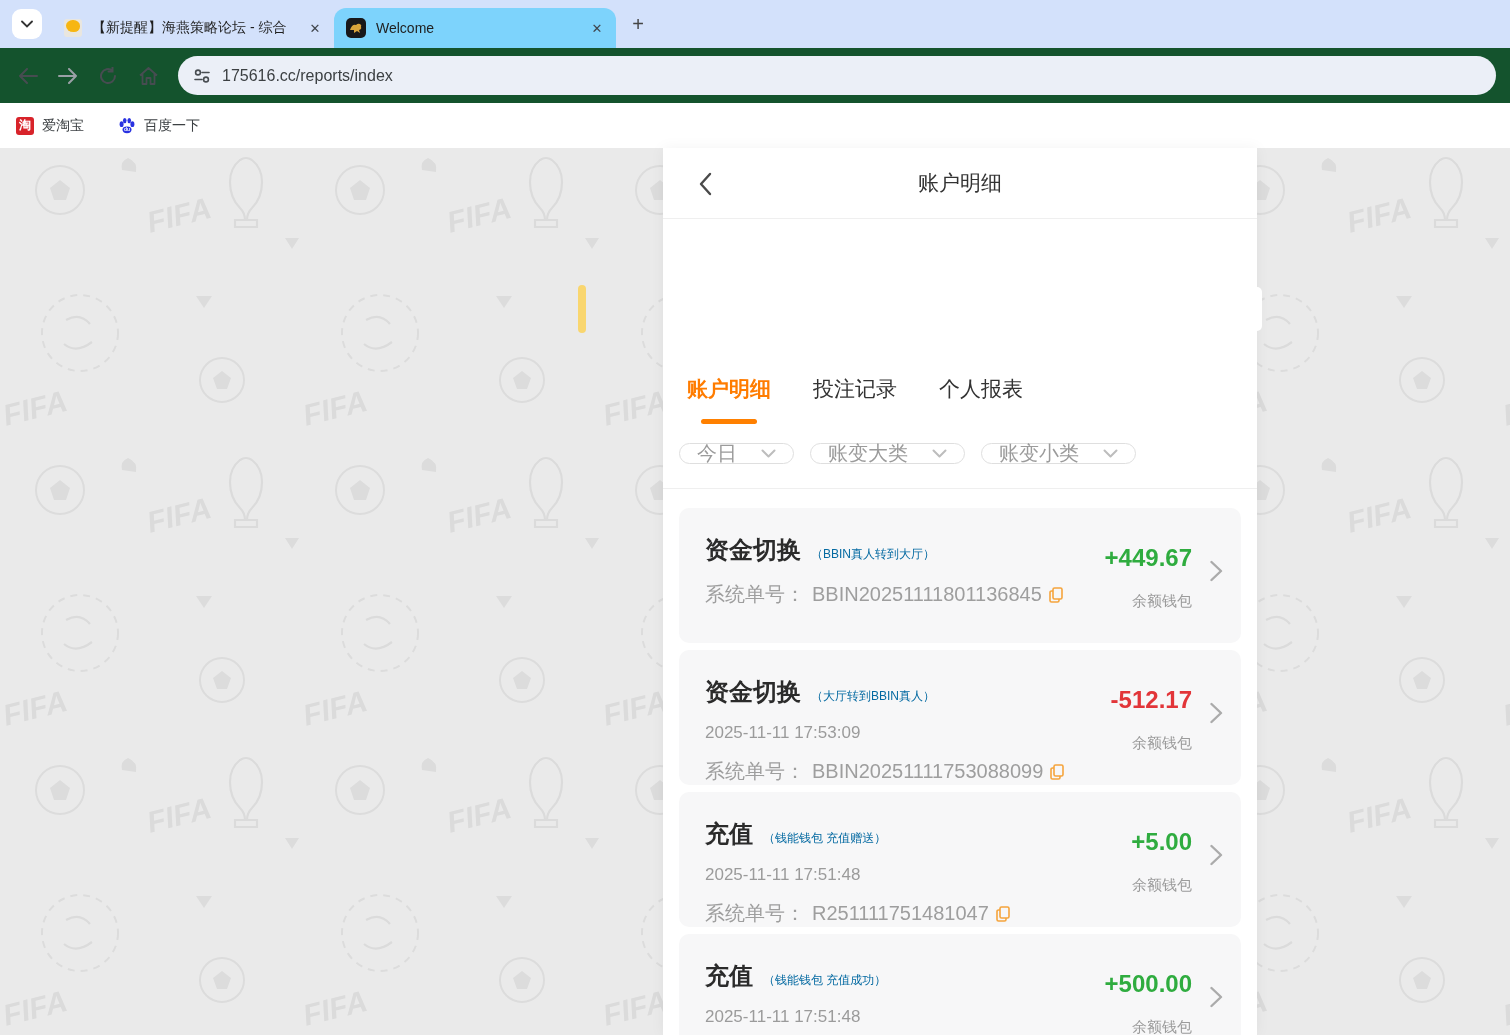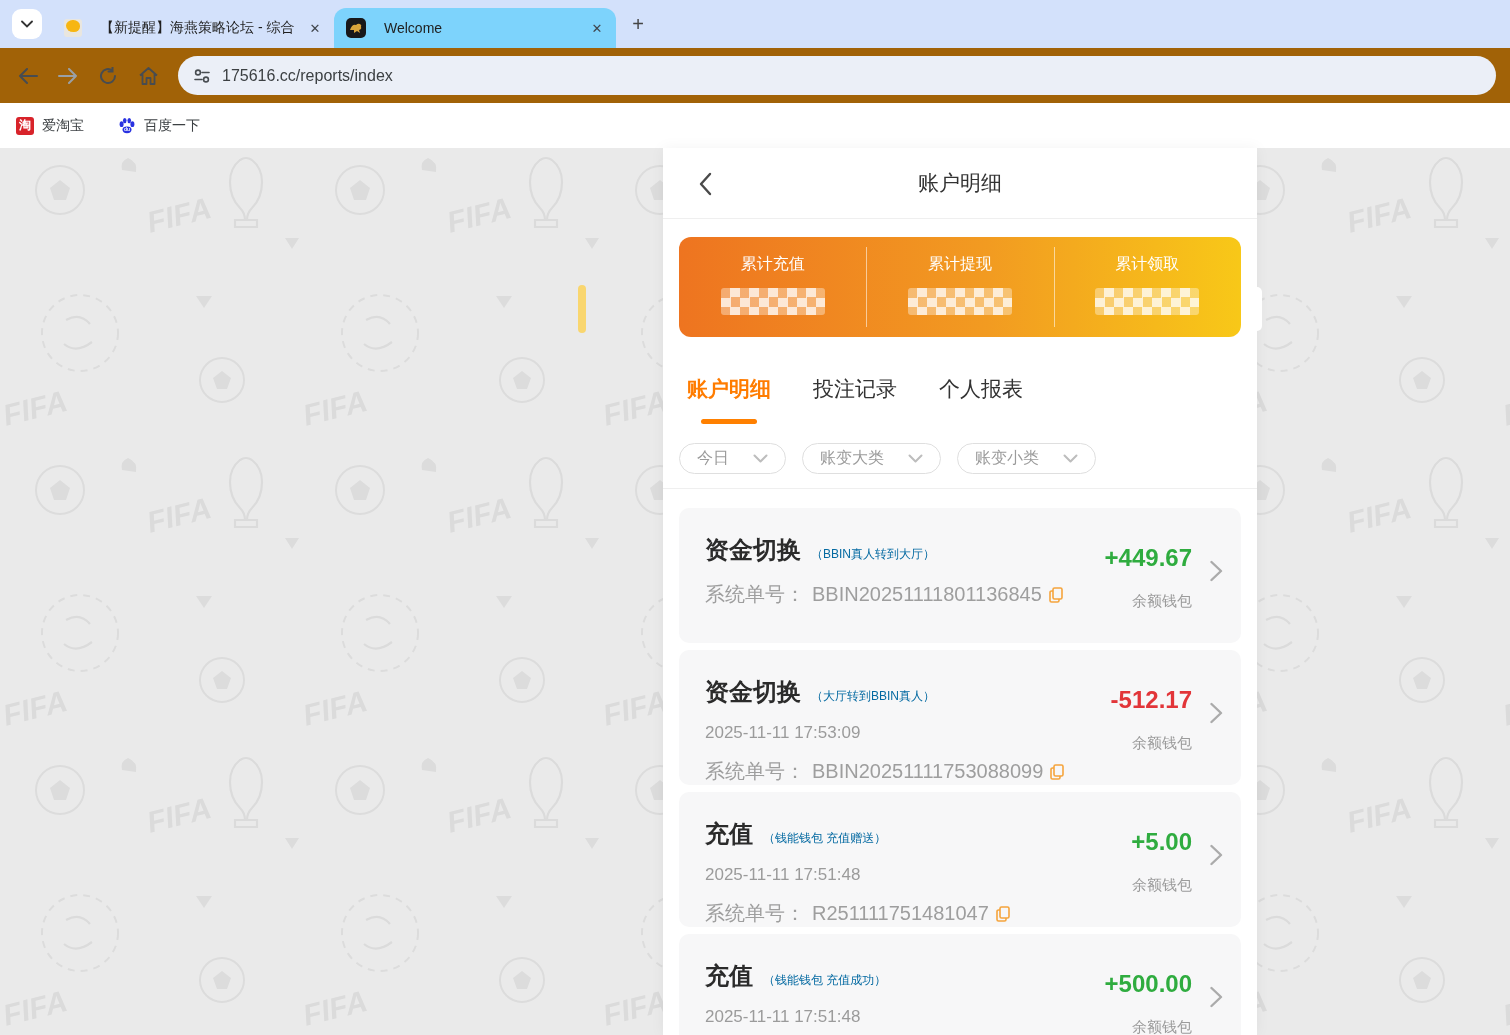--- a/index.html
+++ b/index.html
@@ -5,33 +5,33 @@
   * { margin:0; padding:0; box-sizing:border-box; }
   html,body { width:1510px; height:1035px; overflow:hidden; background:#EAEAEA;
     font-family:"Liberation Sans", sans-serif; }
 
   
   .tabstrip { height:48px; background:#D3E1FB; display:flex; align-items:flex-end; position:relative; }
   .tab-search { width:30px; height:30px; background:#fff; border-radius:9px; margin:0 10px 9px 12px;
     display:flex; align-items:center; justify-content:center; }
   .tab { height:40px; display:flex; align-items:center; padding:0 10px 0 12px; width:282px;
     font-size:14px; color:#1f1f1f; }
-  .tab .title { flex:1; overflow:hidden; white-space:nowrap;margin-left:8px; }
+  .tab .title { flex:1; overflow:hidden; white-space:nowrap; }
   .tab.active { background:#7dd3fc; border-radius:12px 12px 0 0; }
   .favicon1 { width:18px; height:18px; border-radius:3px; background:#e9e6df; position:relative; overflow:hidden; margin-right:10px; flex:none;}
   .favicon1::after { content:""; position:absolute; left:2px; top:1px; width:14px; height:12px;
     border-radius:50% 50% 45% 55%; background:#f7b612; }
   .favicon2 { width:20px; height:20px; border-radius:5px; background:#18181a; margin-right:10px;
     display:flex; align-items:center; justify-content:center; flex:none; }
   .tab-close { width:18px; height:18px; border-radius:50%; display:flex; align-items:center; justify-content:center;
     font-size:13px; color:#40464d; }
   .newtab-btn { width:28px; height:28px; margin:0 0 10px 8px; display:flex; align-items:center; justify-content:center;
     font-size:20px; color:#444; }
 
-  .toolbar { height:55px; background:#a16207; display:flex; align-items:center; padding:0 14px 0 10px; gap:4px;justify-content:center; }
+  .toolbar { height:55px; background:#14532d; display:flex; align-items:center; padding:0 14px 0 10px; gap:4px;justify-content:center; }
   .nav-ic { width:36px; height:36px; display:flex; align-items:center; justify-content:center; border-radius:50%; }
   .omnibox { flex:1; height:39px; margin-left:8px; background:#EBEFF7; border-radius:20px;
     display:flex; align-items:center; padding:0 16px; gap:12px; }
   .omnibox .url { font-size:16px; color:#3c4043; }
 
   .bookmarks { height:45px; background:#fff; display:flex; align-items:center; padding-left:16px; gap:34px; }
   .bm { display:flex; align-items:center; gap:8px; font-size:14px; color:#3c4043; }
   .bm-tb { width:18px; height:18px; background:#D8232A; border-radius:3px; color:#fff; font-size:12px; font-weight:bold;
     display:flex; align-items:center; justify-content:center; }
 
@@ -61,22 +61,22 @@
 
   
   .sec-tabs { position:absolute; left:24px; top:222px; display:flex; gap:42px; height:54px; }
   .sec-tab { font-size:21px; color:#333; position:relative; padding-top:5px; }
   .sec-tab.active { color:#FF7C00; font-weight:bold; }
   .sec-tab.active::after { content:""; position:absolute; left:50%; transform:translateX(-50%);
     bottom:0; width:56px; height:5px; border-radius:3px; background:#FF8000; }
 
   
   .filters { position:absolute; left:16px; top:295px; display:flex; gap:16px; }
-  .pill { height:31px; border:1px solid #DFDFDF; border-radius:19px; display:flex; align-items:center;
-    padding:0 17px; gap:24px; font-size:16px; color:#9b9b9b; background:#fff; }
+  .pill { height:21px; border:1px solid #DFDFDF; border-radius:19px; display:flex; align-items:center;
+    padding:0 17px; gap:24px; font-size:20px; color:#9b9b9b; background:#fff; }
   .hr2 { position:absolute; top:340px; left:0; width:100%; height:1px; background:#EFEFEF; }
 
   
   .list { position:absolute; left:16px; top:360px; width:562px; }
   .txn { position:relative; width:562px; height:135px; background:#F7F7F8; border-radius:10px;
     margin-bottom:7px; padding:26px 24px 0 26px; }
   .txn-line1 { display:flex; align-items:baseline; gap:10px; }
   .txn-type { font-size:24px; font-weight:bold; color:#2b2b2b; }
   .txn-sub { font-size:12px; color:#0369a1; }
   .txn-date { margin-top:15px; font-size:17px; color:#9b9b9b; }
@@ -198,37 +198,20 @@
     <div class="p-header">
       <div class="p-back">
         <svg width="14" height="24" viewBox="0 0 14 24">
             <polyline points="12,2 3,12 12,22" fill="none" stroke="#4a4a4a" stroke-width="2.4" stroke-linecap="round" stroke-linejoin="round"></polyline>
           </svg>
       </div>
       <div class="p-title">账户明细</div>
     </div>
     <div class="hr1"></div>
 
-    <div class="sum-card">
-
-        <div class="sum-col">
-          <div class="sum-label">累计充值</div>
-          <div class="mosaic"></div>
-        </div>
-
-        <div class="sum-col">
-          <div class="sum-label">累计提现</div>
-          <div class="mosaic"></div>
-        </div>
-
-        <div class="sum-col">
-          <div class="sum-label">累计领取</div>
-          <div class="mosaic"></div>
-        </div>
-      </div>
 
     <div class="sec-tabs">
 
         <div class="sec-tab active">
           <span>账户明细</span>
         </div>
 
         <div class="sec-tab">
           <span>投注记录</span>
         </div>

